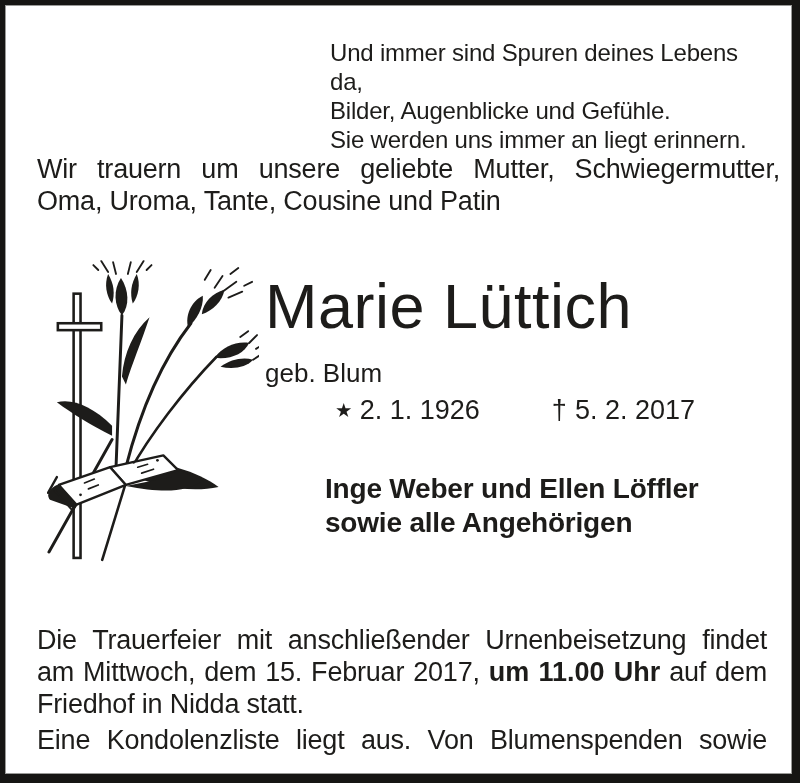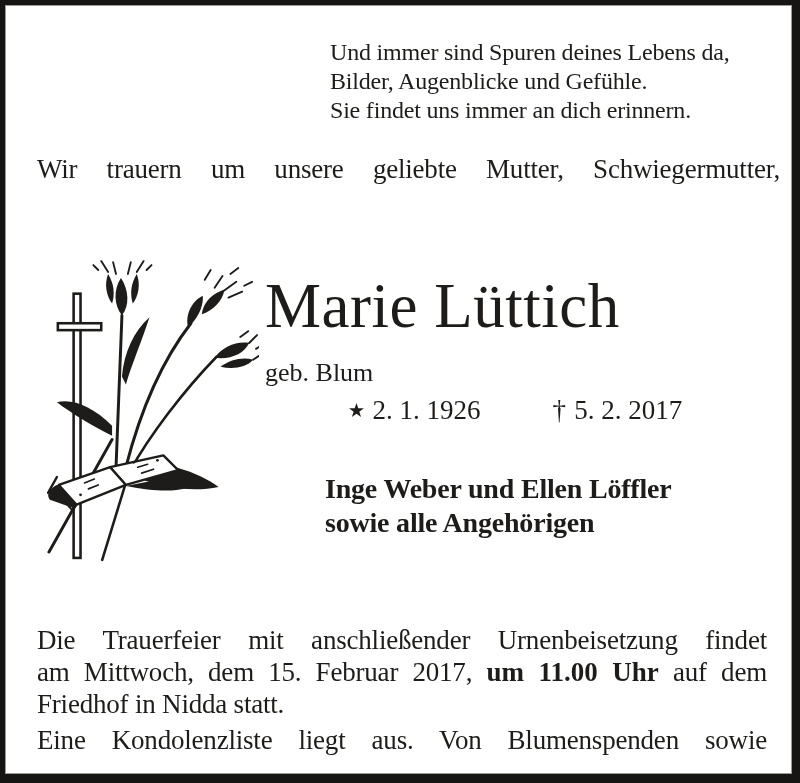--- a/index.html
+++ b/index.html
@@ -5,21 +5,21 @@
   html,body{margin:0;padding:0;background:#e9e9e7;}
   .page{
     position:relative;
     width:800px;height:783px;
     background:#ffffff;
     box-sizing:border-box;
     border-style:solid;
     border-color:#161513;
     border-width:5px 8px 9px 5px;
     overflow:hidden;
-    font-family:Liberation Serif, serif;
+    font-family:Liberation Sans, sans-serif;
     color:#1d1c1a;
   }
   .inner-hairline{
     position:absolute;inset:0;
     border:1px solid #9a9a98;
     pointer-events:none;
   }
   .abs{position:absolute;}
 
   
@@ -83,25 +83,26 @@
 </style>
 </head>
 <body>
 
 <div class="page">
   <div class="inner-hairline"></div>
 
   <div class="abs quote">
     <div>Und immer sind Spuren deines Lebens da,</div>
     <div>Bilder, Augenblicke und Gefühle.</div>
-    <div>Sie findet uns immer an dich erinnern.</div>
+    <div>Sie werden uns immer an liegt erinnern.</div>
   </div>
 
   <div class="abs intro">
     <div class="jline">Wir trauern um unsere geliebte Mutter, Schwiegermutter,</div>
+    <div>Oma, Uroma, Tante, Cousine und Patin</div>
   </div>
 
   <div class="abs illustration">
     <svg viewBox="0 0 215 310" xmlns="http://www.w3.org/2000/svg" fill="none" stroke="#1d1c1a" stroke-linecap="round">
 
       <rect x="27" y="36" width="7" height="268" fill="#ffffff" stroke-width="2.6"></rect>
       <rect x="11" y="66" width="44" height="7" fill="#ffffff" stroke-width="2.6"></rect>
 
       <path d="M70,212 C72,170 74,120 76,58" stroke-width="3"></path>
       <path d="M80,212 C92,165 112,110 146,66" stroke-width="3"></path>

